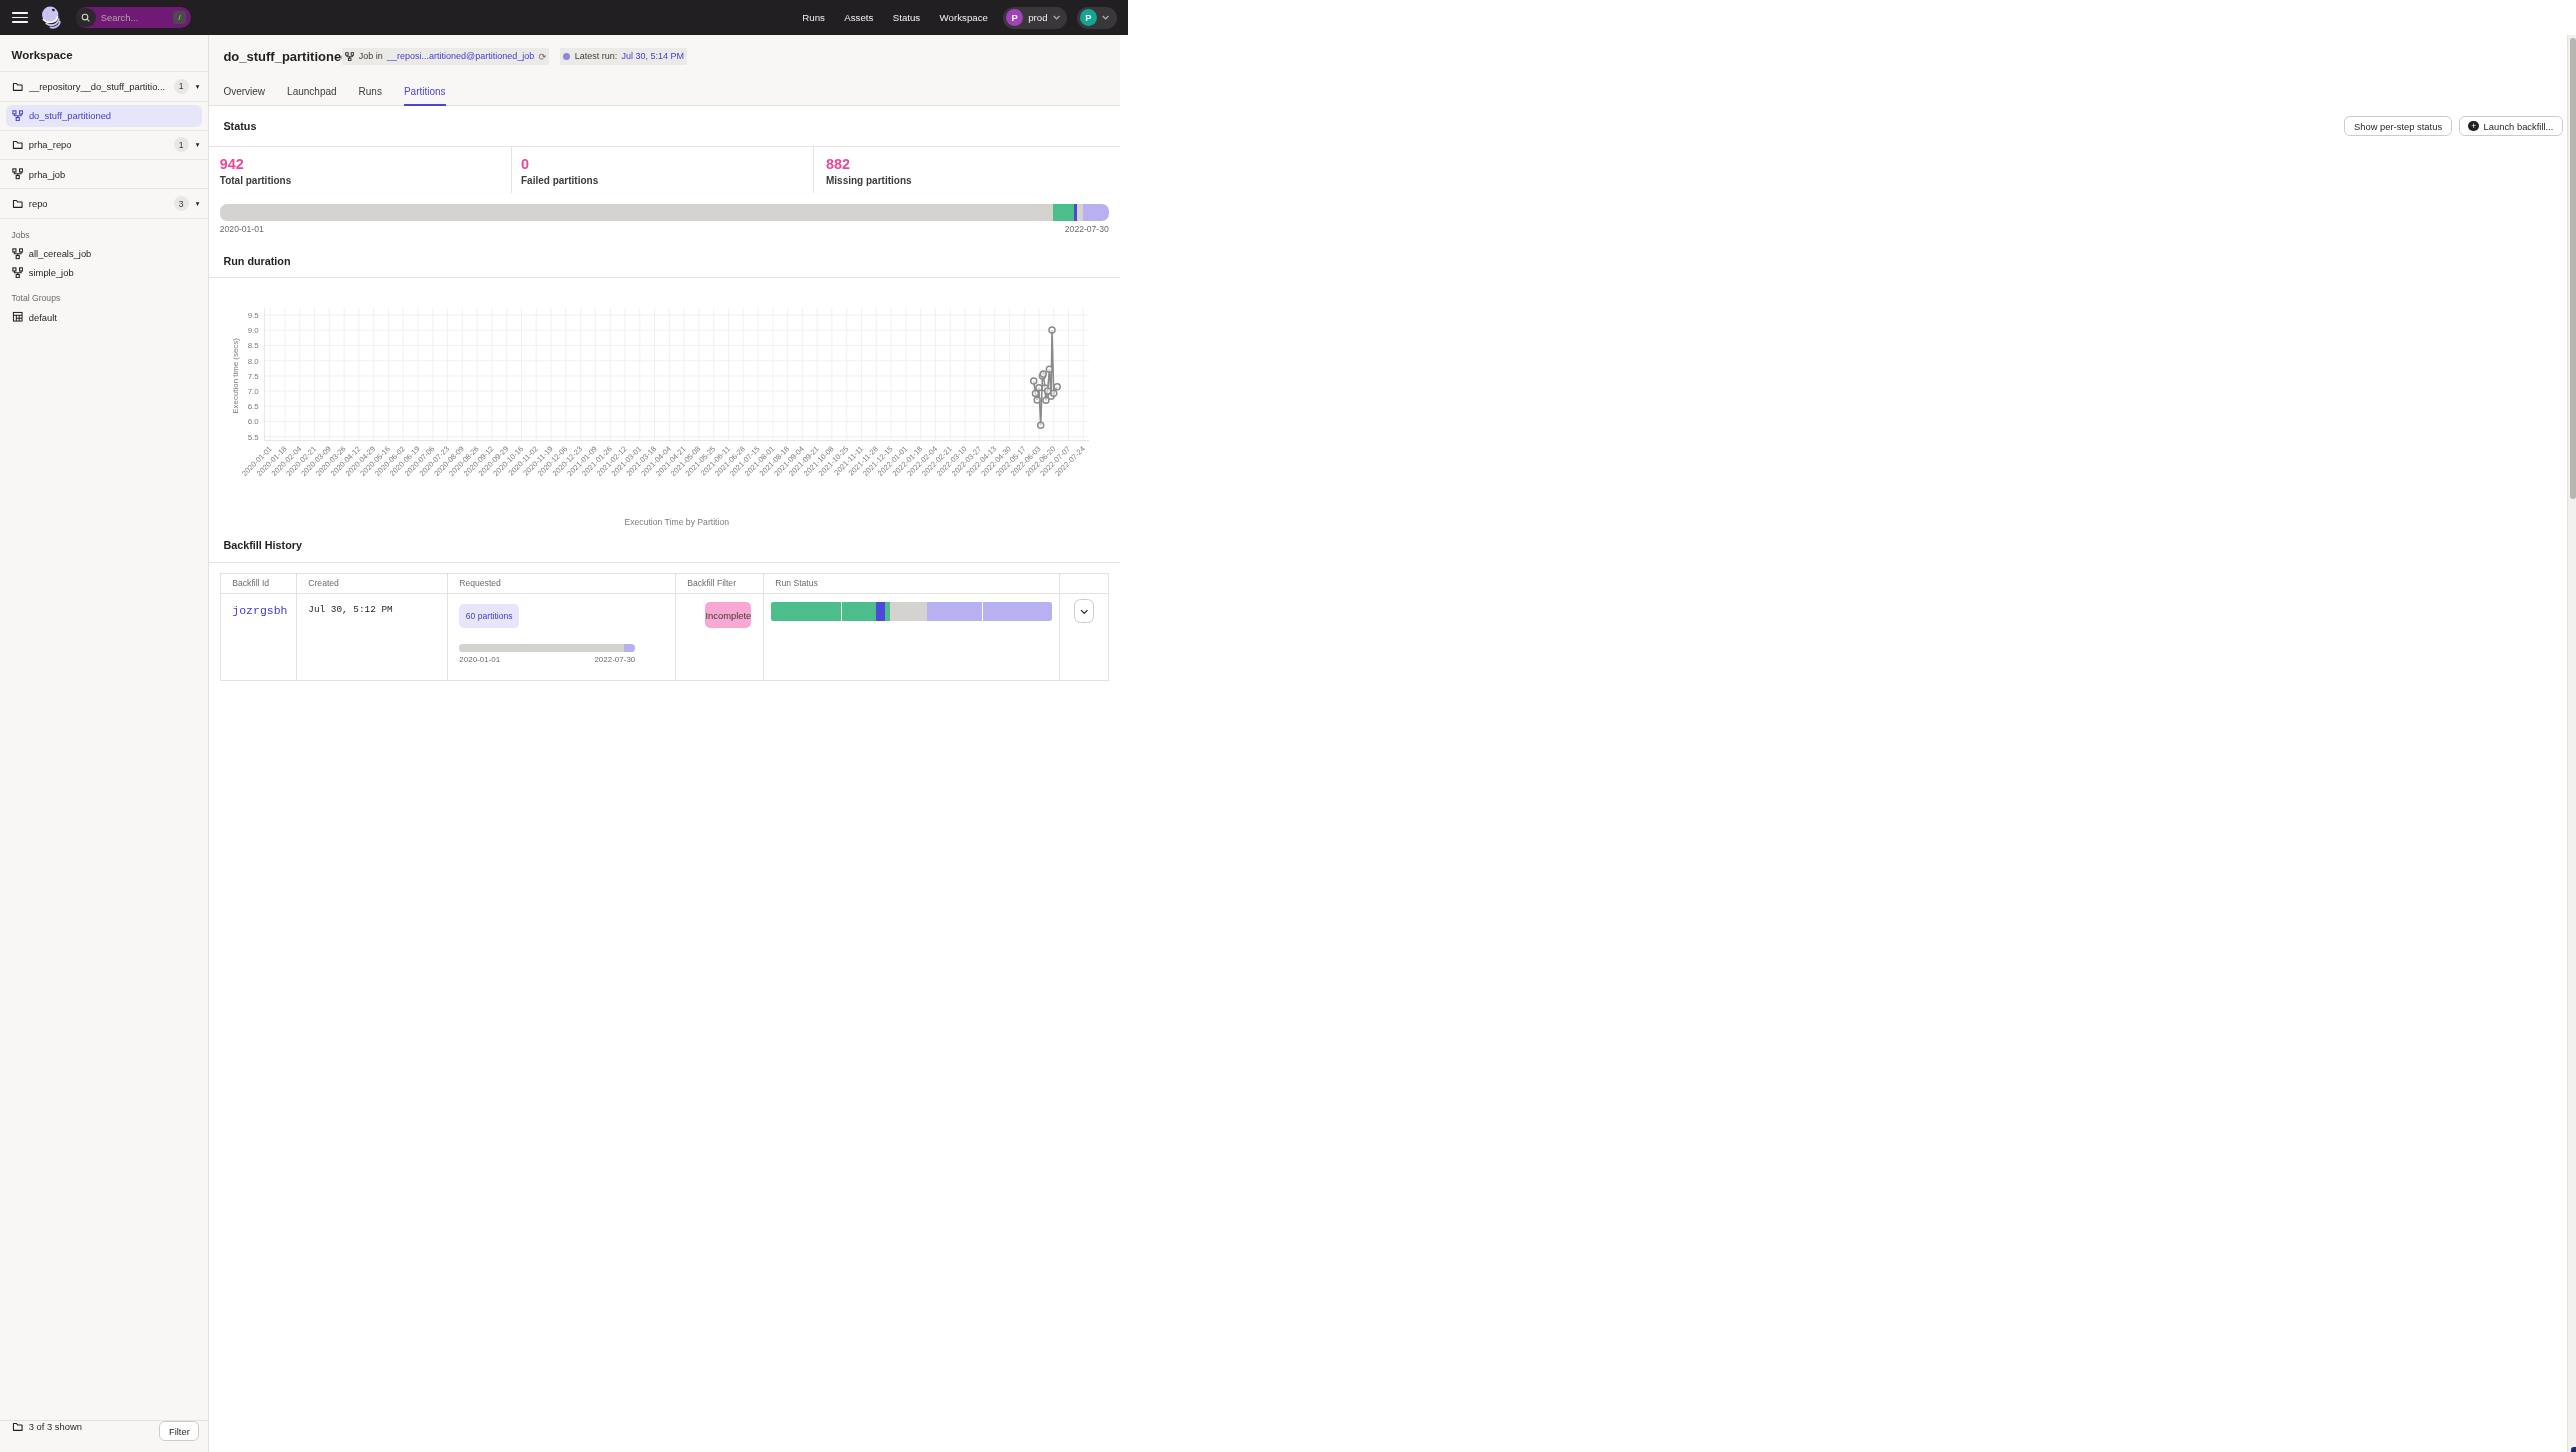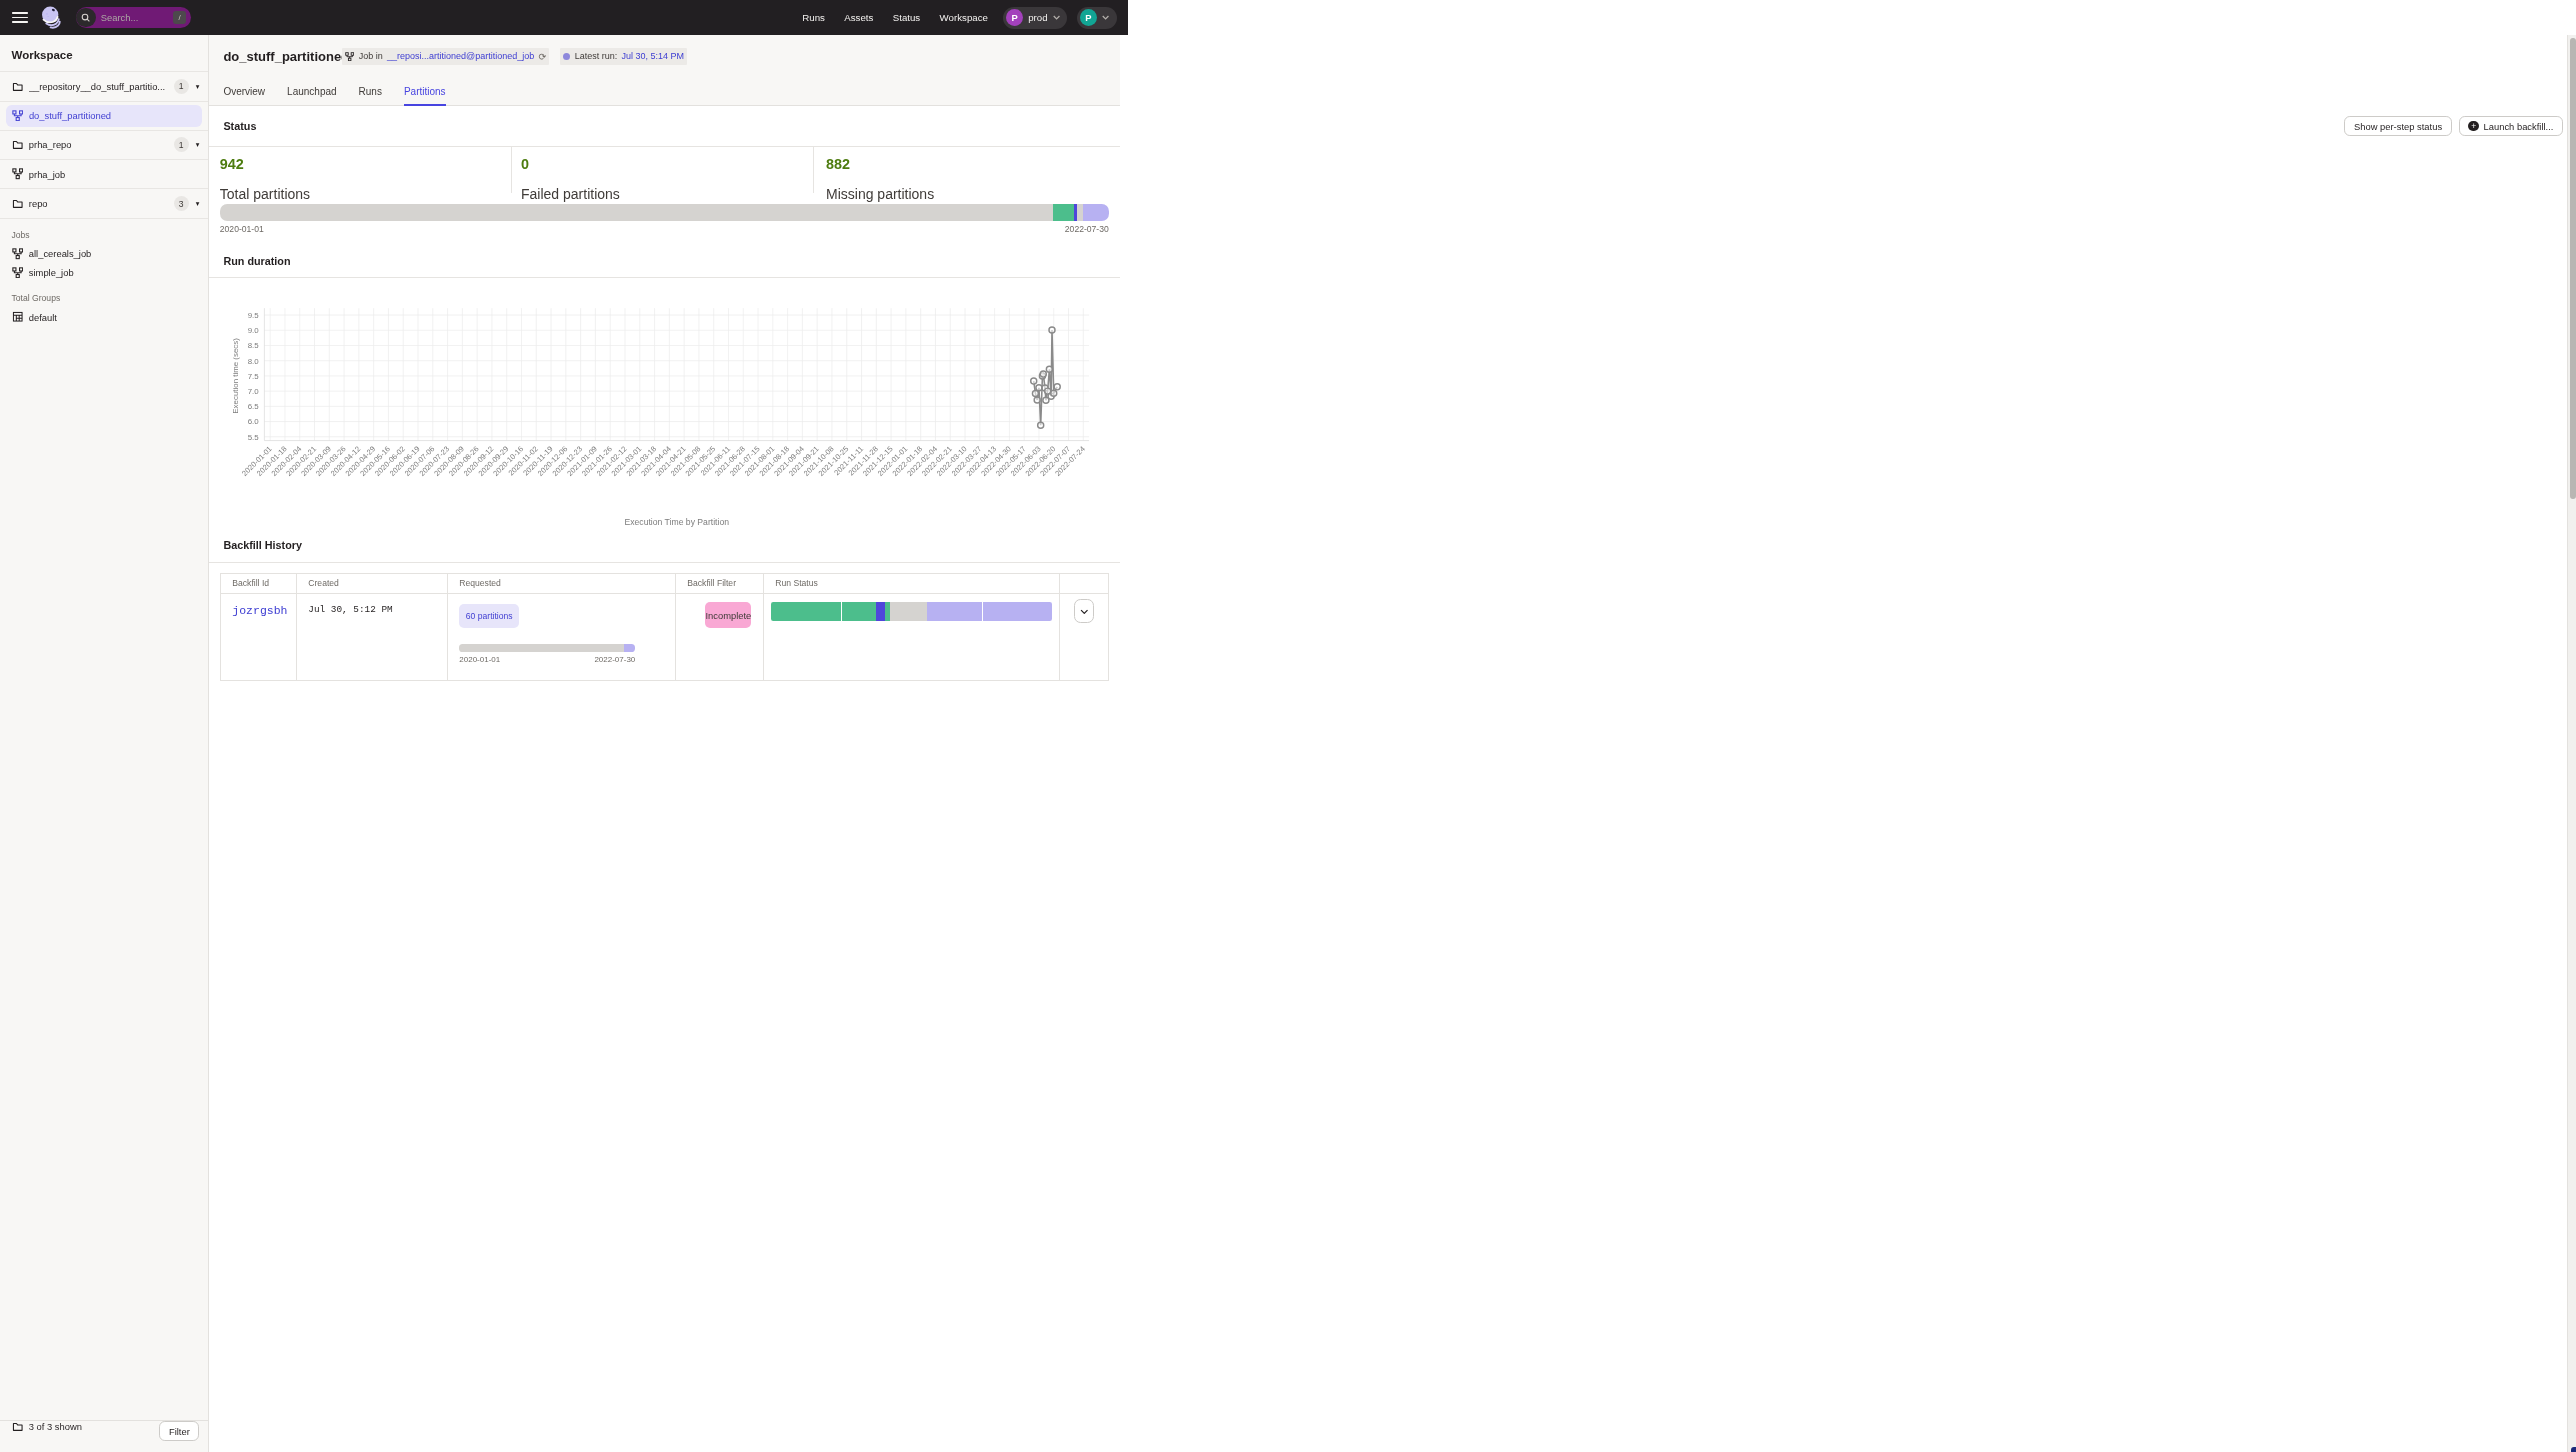--- a/index.html
+++ b/index.html
@@ -75,22 +75,22 @@
   .sec-heading { font-size:10.8px; font-weight:700; color:#231f20; }
   .status-row { position:absolute; left:14.4px; top:81px; right:13px; height:20px; display:flex; align-items:center; }
   .status-row .sec-heading { flex:1; }
   .status-row .btn + .btn { margin-left:7.2px; }
   .plus-circle { width:10.8px; height:10.8px; border-radius:50%; background:#231f20; color:#fff;
     display:flex; align-items:center; justify-content:center; font-size:8.6px; line-height:1; }
 
   .stats-divider { position:absolute; left:0; top:111px; width:911px; height:0.7px; background:#e6e4e1; }
   .vdiv { position:absolute; top:111px; height:47px; width:0.7px; background:#e6e4e1; }
   .stat { position:absolute; top:121px; }
-  .stat .v { font-size:14.4px; font-weight:700; color:#4d7c0f; }
-  .stat .l { font-size:14px; color:#3f3b38; margin-top:14px; }
+  .stat .v { font-size:14.4px; font-weight:700; color:#ec4899; }
+  .stat .l { font-size:10px; color:#3f3b38; margin-top:3px;font-weight:bold; }
 
   .pbar { position:absolute; left:10.8px; top:169px; width:889px; height:16.5px; border-radius:7.2px;
     overflow:hidden; display:flex; }
   .pbar-dates { position:absolute; left:10.8px; top:189px; width:889px; display:flex;
     justify-content:space-between; font-size:8.6px; color:#6e6a65; }
 
   .rd-heading { position:absolute; left:14.4px; top:220px; }
   .rd-divider { position:absolute; left:0; top:242px; width:911px; height:0.7px; background:#e6e4e1; }
   #chart { position:absolute; left:0; top:253px; }
 

